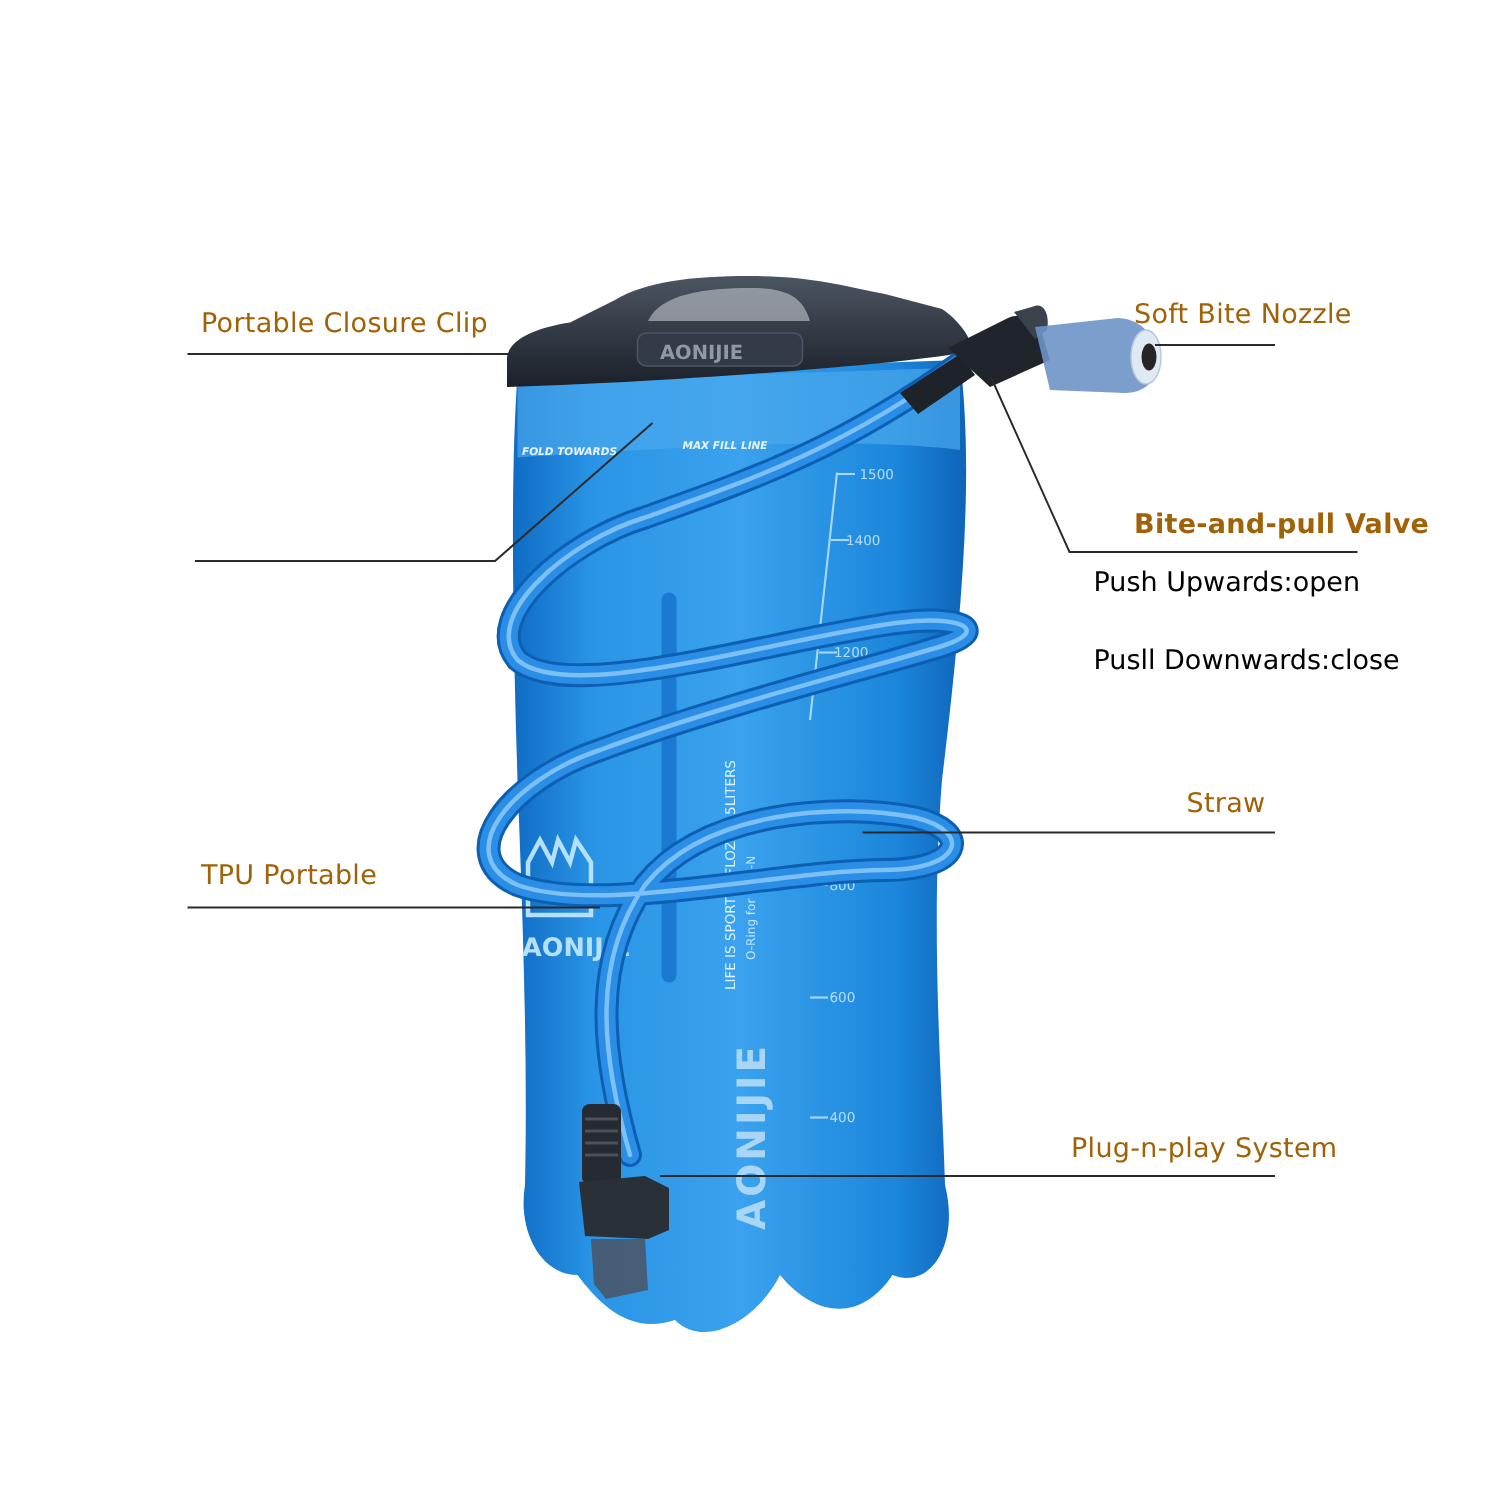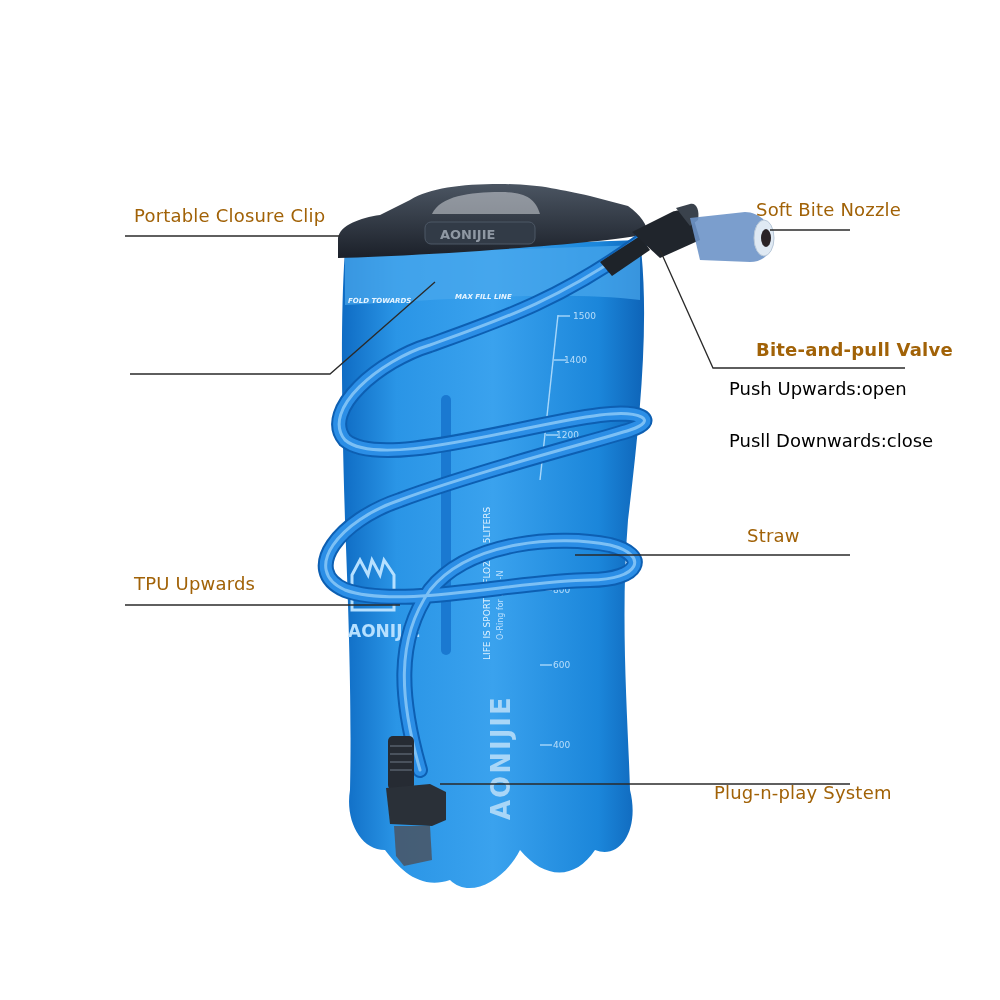--- a/index.html
+++ b/index.html
@@ -129,21 +129,21 @@
       <polyline points="130,374 330,374 435,282"></polyline>
       <line x1="125" y1="605" x2="400" y2="605"></line>
       <line x1="770" y1="230" x2="850" y2="230"></line>
       <polyline points="660,250 713,368 905,368"></polyline>
       <line x1="575" y1="555" x2="850" y2="555"></line>
       <line x1="440" y1="784" x2="850" y2="784"></line>
     </g>
   </svg>
 
   <div class="label" style="left:134px; top:205px;">Portable Closure Clip</div>
-  <div class="label" style="left:134px; top:573px;">TPU Upwards</div>
+  <div class="label" style="left:134px; top:573px;">TPU Portable</div>
 
   <div class="label" style="left:756px; top:199px;">Soft Bite Nozzle</div>
   <div class="label" style="left:756px; top:339px;font-weight:bold;">Bite-and-pull Valve</div>
   <div class="note" style="left:729px; top:378px;">Push Upwards:open</div>
   <div class="note" style="left:729px; top:407px;margin-top:23px;">Pusll Downwards:close</div>
-  <div class="label" style="left:747px; top:525px;">Straw</div>
-  <div class="label" style="left:714px; top:782px;">Plug-n-play System</div>
+  <div class="label" style="left:791px; top:525px;">Straw</div>
+  <div class="label" style="left:714px; top:755px;">Plug-n-play System</div>
 </div>
 
 </body></html>

